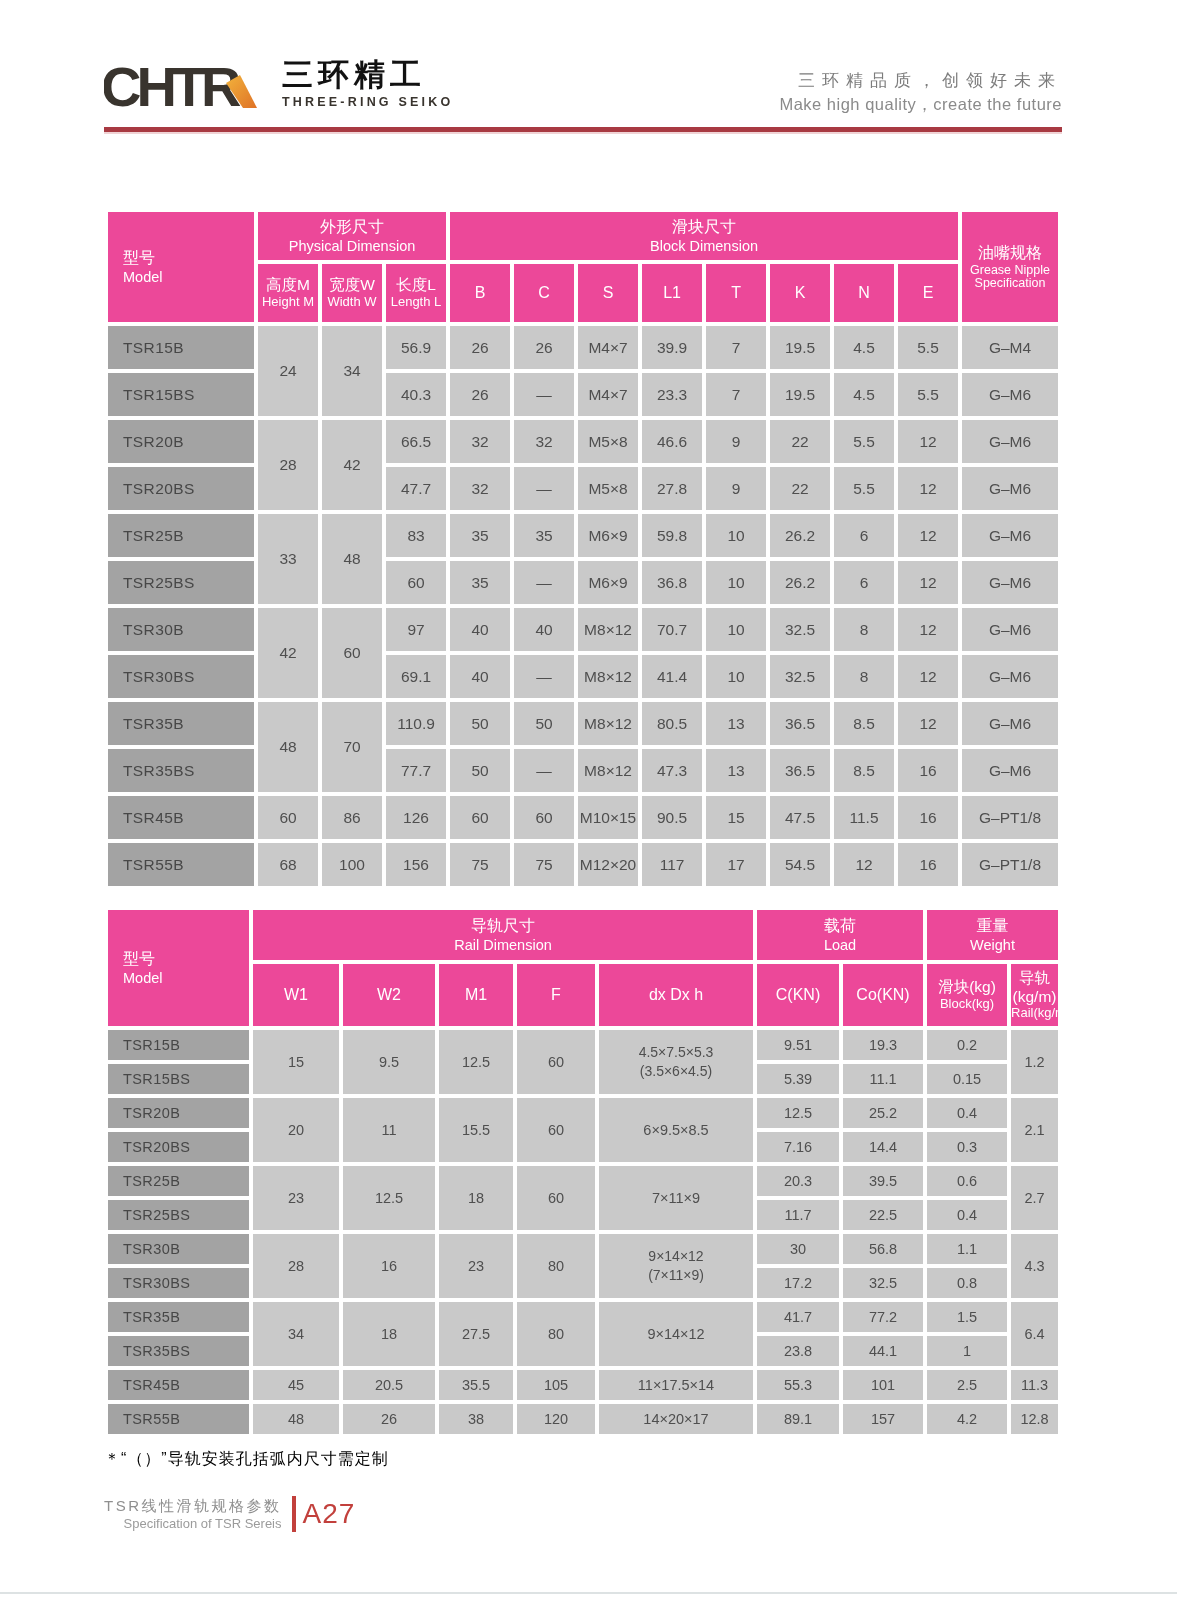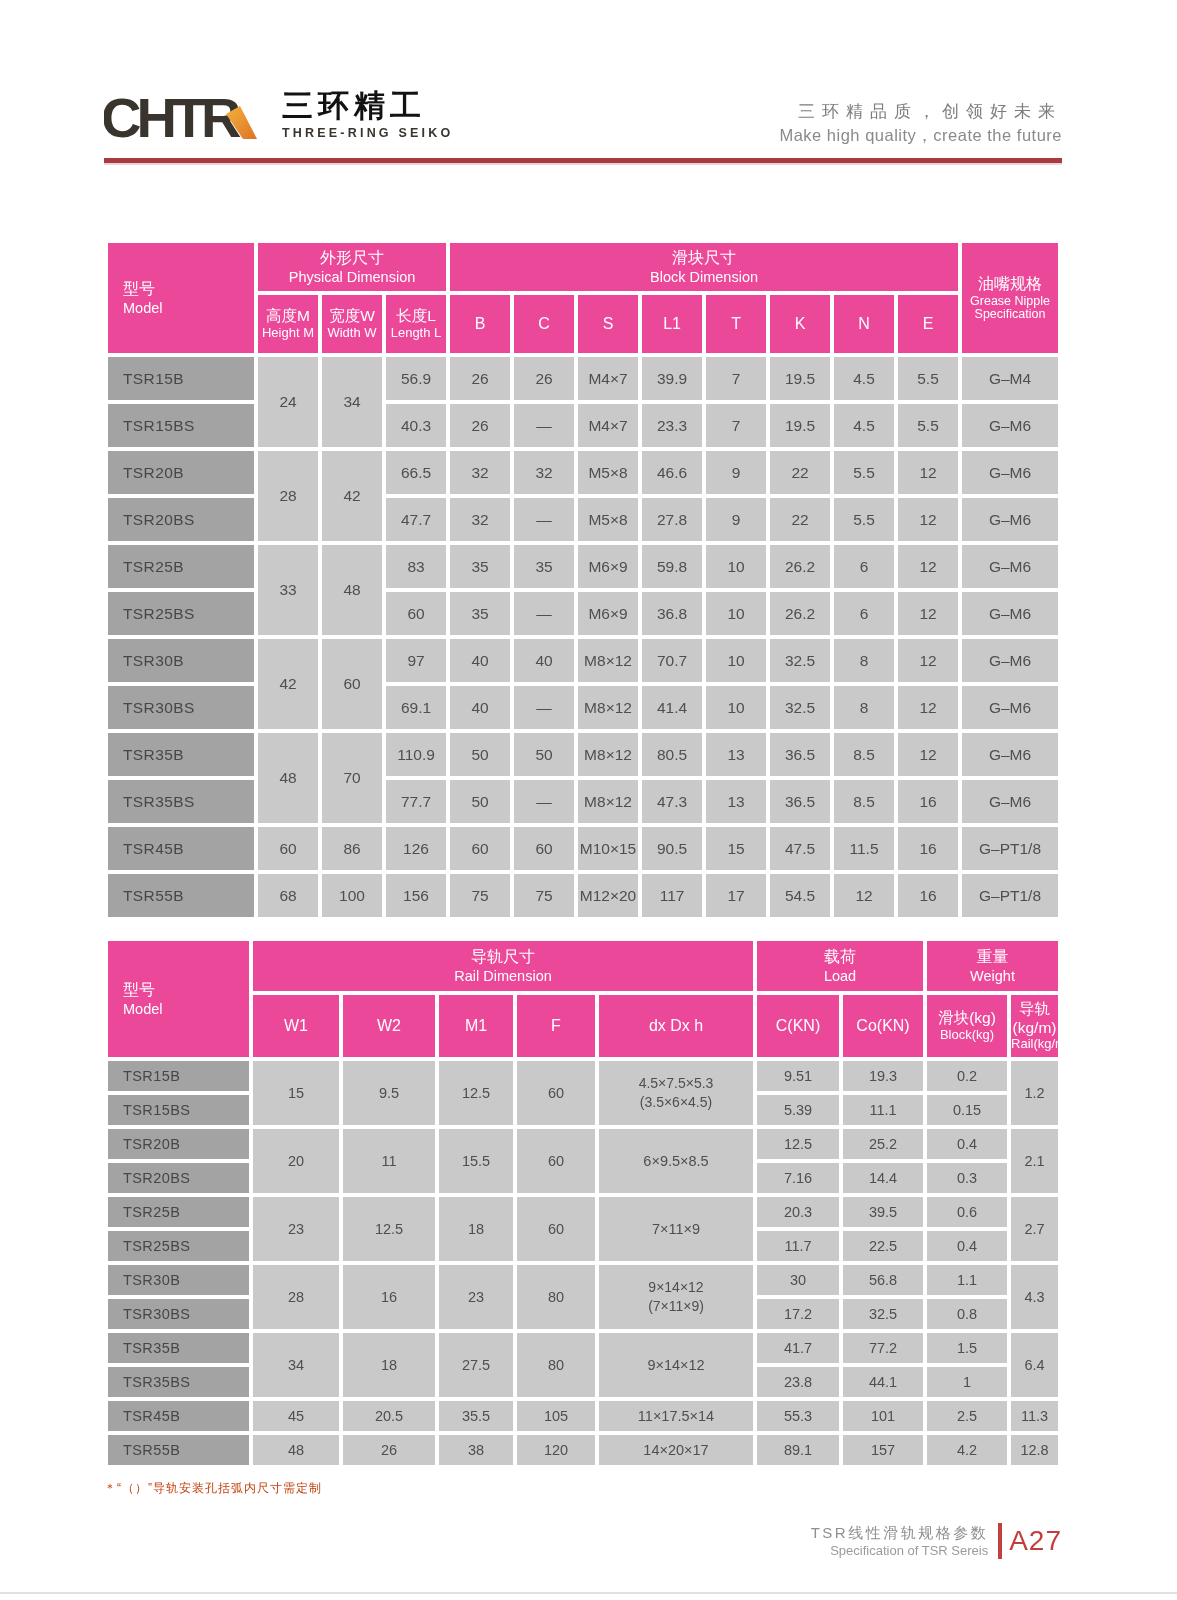--- a/index.html
+++ b/index.html
@@ -3,21 +3,21 @@
 <meta charset="utf-8">
 <style>
   html,body{margin:0;padding:0;}
   body{
     width:1177px;height:1600px;background:#ffffff;position:relative;
     font-family:"Liberation Sans", sans-serif;color:#4c4c4c;overflow:hidden;
   }
   .content{position:absolute;left:104px;top:0;width:958px;}
 
   
-  .page-header{display:flex;justify-content:space-between;align-items:flex-end;margin-top:87px;}
+  .page-header{display:flex;justify-content:space-between;align-items:flex-end;margin-top:56px;}
   .logo-wrap{display:flex;align-items:flex-start;}
   .logo-cnblock{margin-left:6px;margin-top:2px;}
   .logo-cn{font-size:31px;font-weight:bold;color:#121212;letter-spacing:5px;line-height:1.1;}
   .logo-en{font-size:12.5px;font-weight:bold;color:#39342e;letter-spacing:3.2px;margin-top:3px;}
   .slogan{text-align:right;padding-bottom:2px;}
   .slogan-cn{font-size:17px;color:#7c7c7c;letter-spacing:7px;line-height:1.3;}
   .slogan-en{font-size:16.5px;color:#8a8a8a;letter-spacing:0.5px;margin-top:2px;}
   .rule{margin-top:9px;}
   .rule-dark{height:5px;background:#a83a42;}
   .rule-light{height:2px;background:#f0d3d5;}
@@ -45,22 +45,22 @@
 
   #table2{margin-top:16px;}
   #table2 thead tr.r1 th{height:50px;}
   #table2 thead tr.r2 th{height:62px;}
   #table2 tbody tr{height:34px;}
   #table2 tbody td{font-size:14.5px;}
   #table2 tbody td.model{font-size:14.5px;}
   .two-line div{font-size:14px;line-height:1.35;}
 
   
-  .footnote{margin-top:11px;font-size:12px;color:#c2410c;letter-spacing:1px;}
-  .page-footer{display:flex;justify-content:flex-end;align-items:center;margin-top:26px;}
+  .footnote{margin-top:11px;font-size:16px;color:#000000;letter-spacing:1px;}
+  .page-footer{display:flex;justify-content:flex-start;align-items:center;margin-top:26px;}
   .footer-text{text-align:right;}
   .footer-cn{font-size:15px;color:#8f8f8f;letter-spacing:2.5px;line-height:1.25;}
   .footer-en{font-size:13px;color:#9b9b9b;line-height:1.2;}
   .footer-bar{width:4px;height:36px;background:#c2403c;margin:0 7px 0 10px;}
   .footer-page{font-size:28px;color:#c2403c;letter-spacing:1px;}
   .bottom-line{position:absolute;left:0;top:1592px;width:1177px;height:2px;background:#dde2e3;}
 </style>
 </head>
 <body>
 

